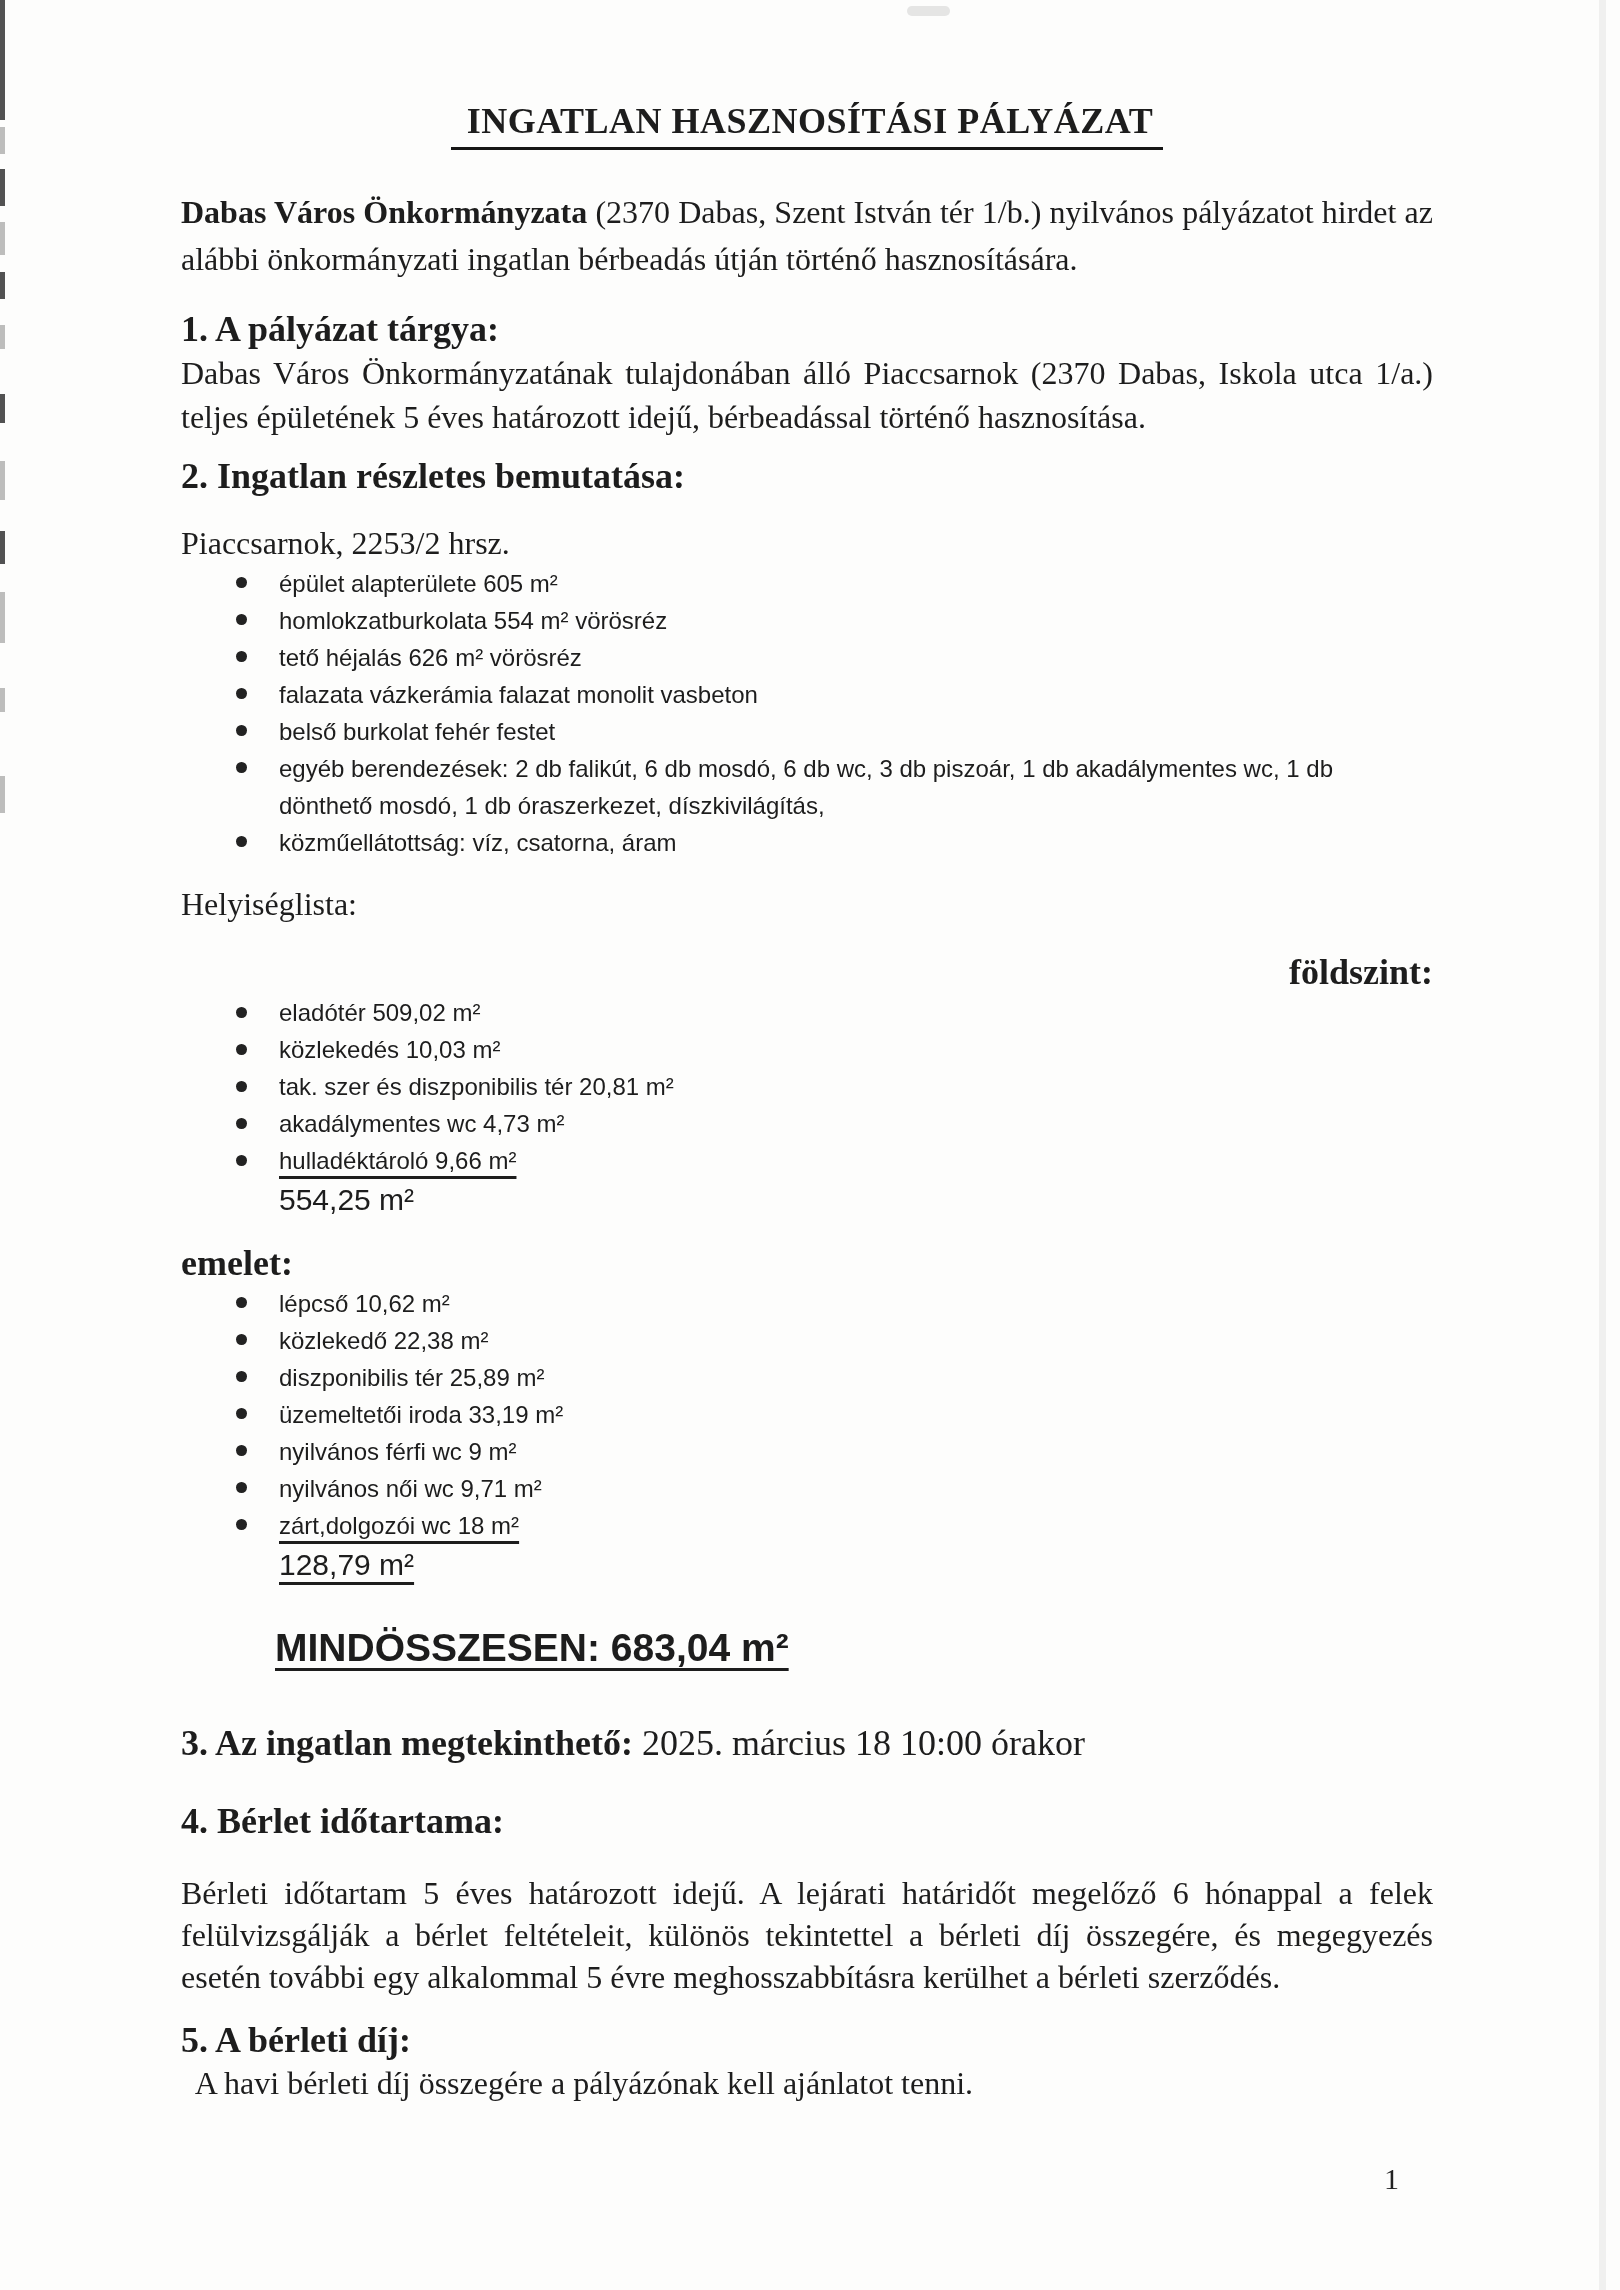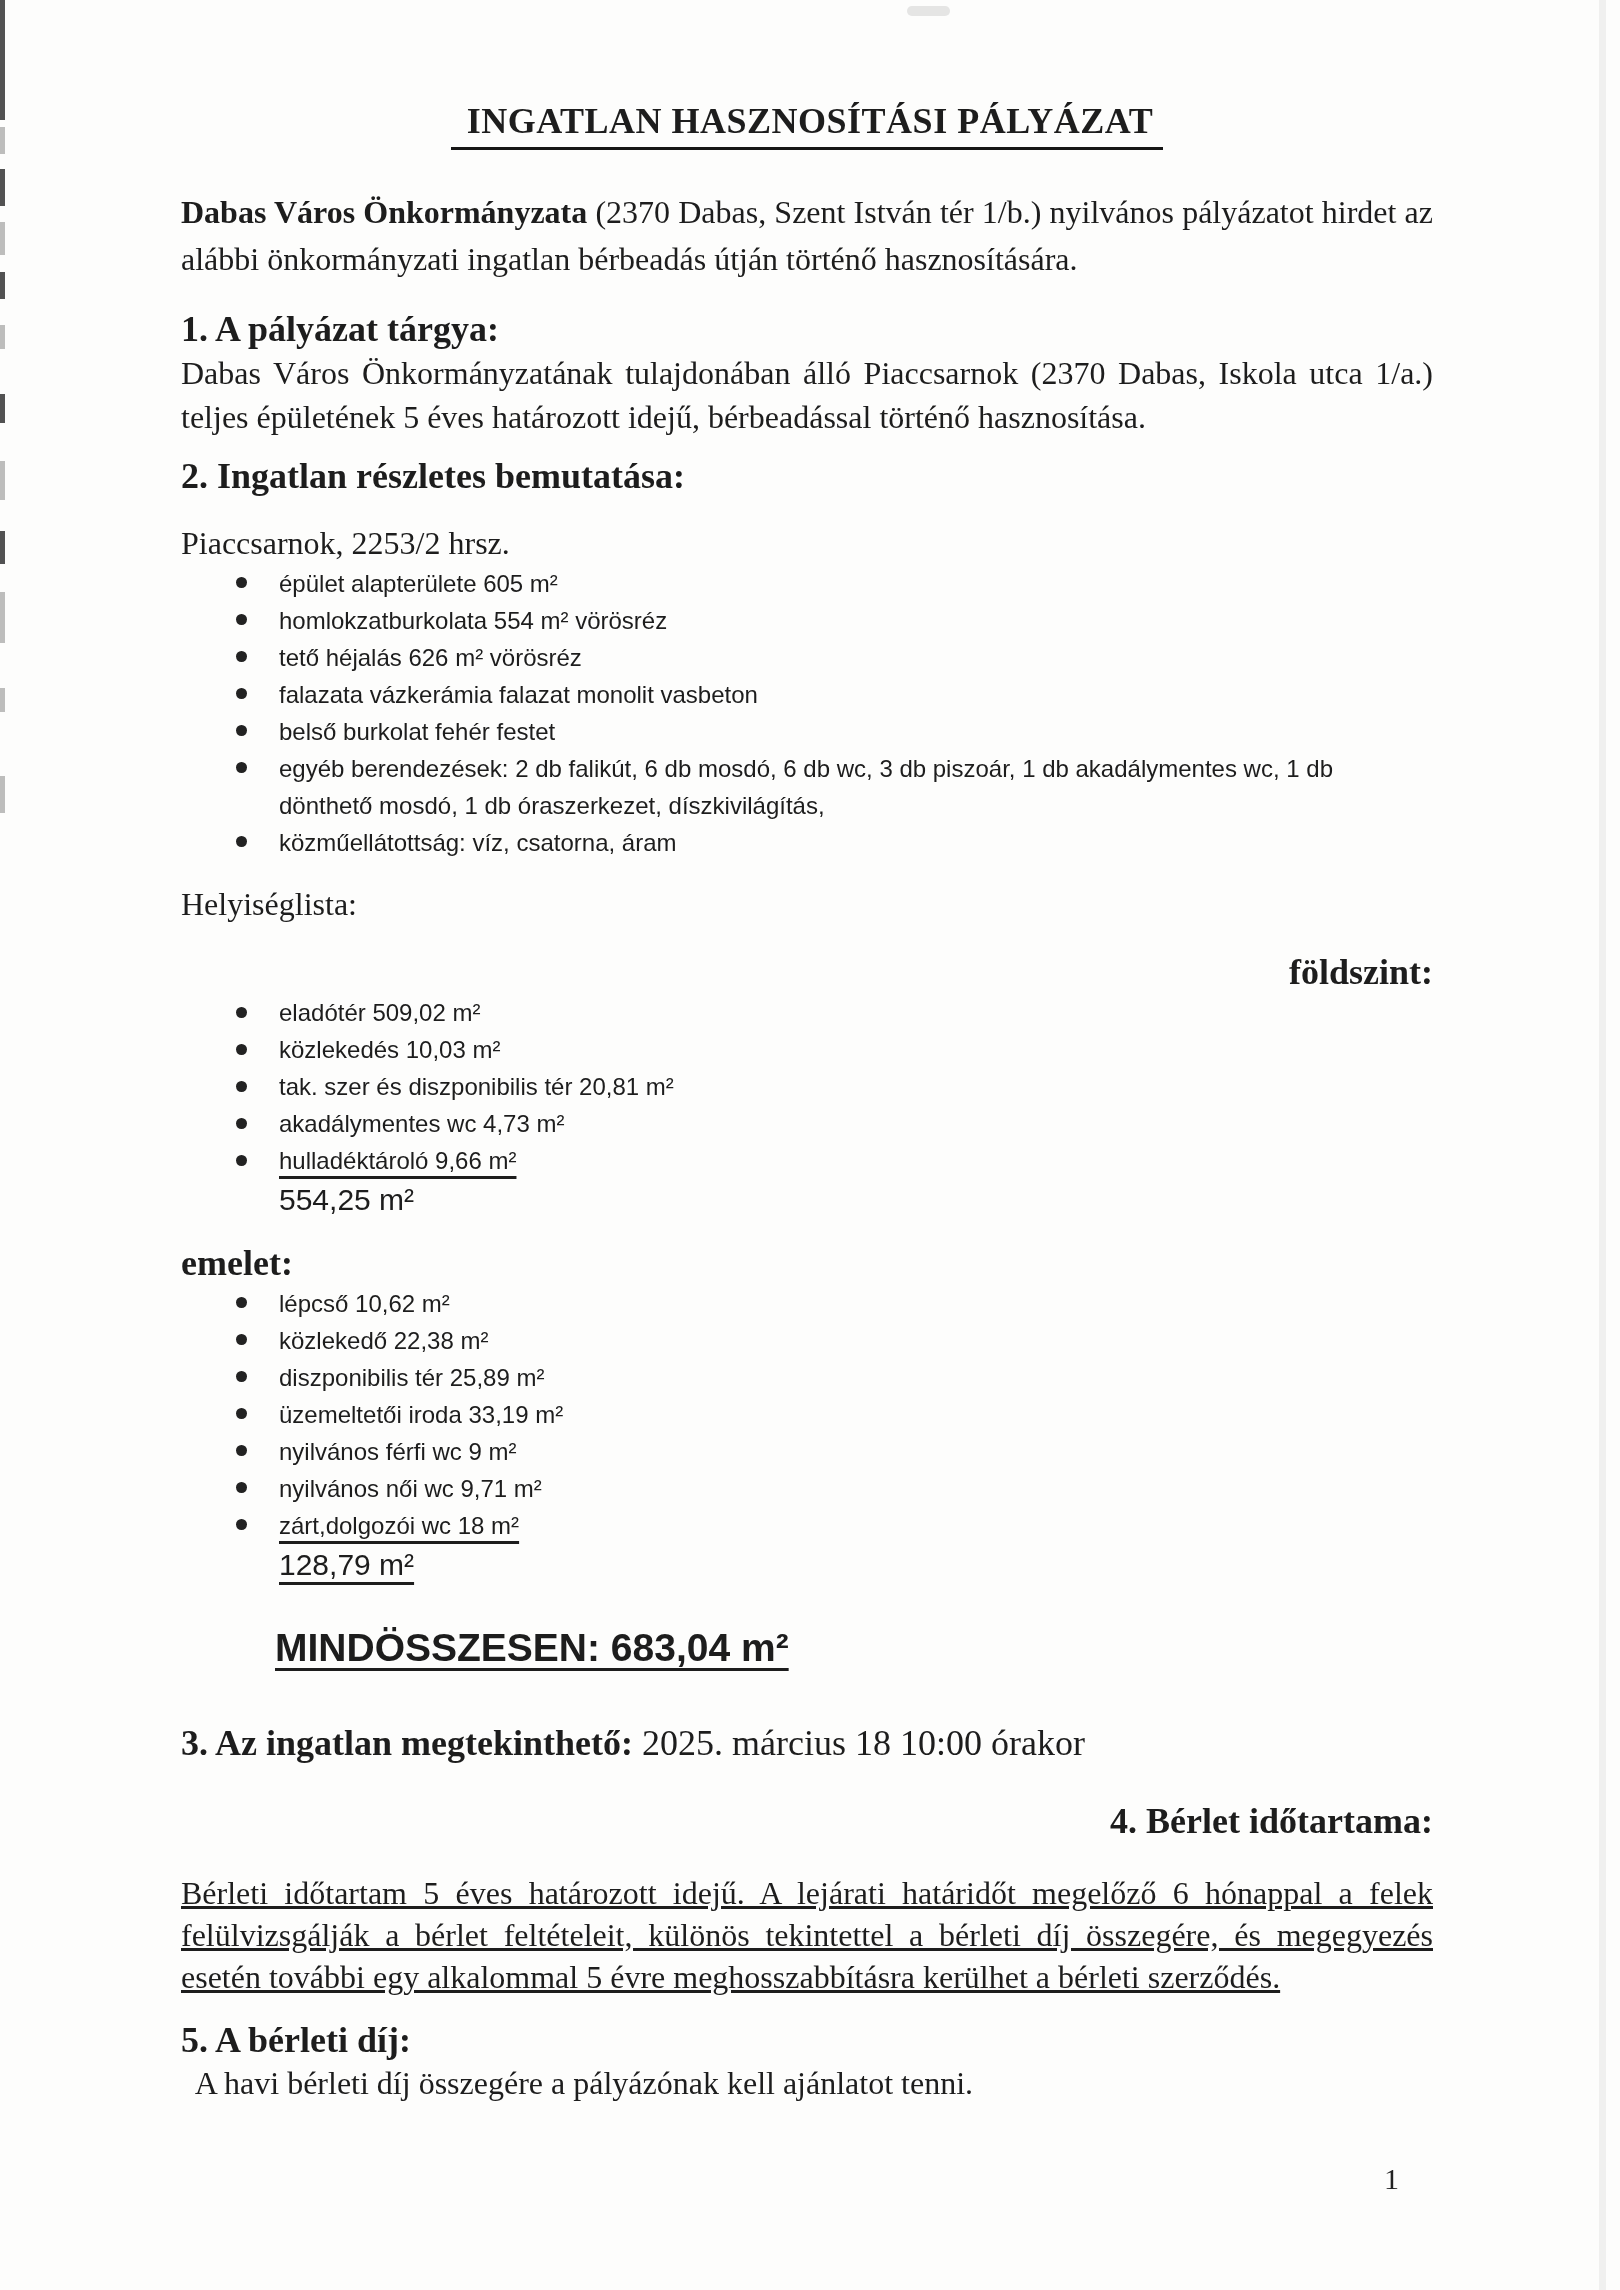--- a/index.html
+++ b/index.html
@@ -54,32 +54,32 @@
     font-family: "Liberation Sans", sans-serif;
     font-size: 30px; font-weight: 400; line-height: 37px;
     margin: 2px 0 0 98px;
   }
   .grand-total {
     font-family: Liberation Sans, sans-serif;
     font-size: 39px; font-weight: 700; line-height: 39px;
     margin: 45px 0 0 94px;
     display: inline-block;
   }
-  .para-s4 { font-size: 32px; line-height: 42px; text-align: justify; margin: 0; text-decoration: underline; }
+  .para-s4 { font-size: 32px; line-height: 42px; text-align: justify; margin: 0; }
   .s5-body { font-size: 32px; line-height: 43px; margin: 0; padding-left: 13.7px; }
   
   .mt-intro { margin-top: 39px; }
   .mt-s1 { margin-top: 25.5px; }
   .mt-s2 { margin-top: 15.7px; }
   .mt-sub { margin-top: 23.5px; }
   .mt-hely { margin-top: 22px; }
   .mt-fold { margin-top: 25.5px; text-align: right; }
   .mt-emel { margin-top: 23.5px; }
   .mt-s3 { margin-top: 55px; }
-  .mt-s4 { margin-top: 35px; text-align: right; }
+  .mt-s4 { margin-top: 35px; }
   .mt-s4p { margin-top: 29px; }
   .mt-s5 { margin-top: 21.6px; }
   
   .page-number {
     position: absolute;
     left: 1384px; top: 2162px;
     font-size: 30px;
     font-family: "Liberation Serif", serif;
     color: #222;
   }

